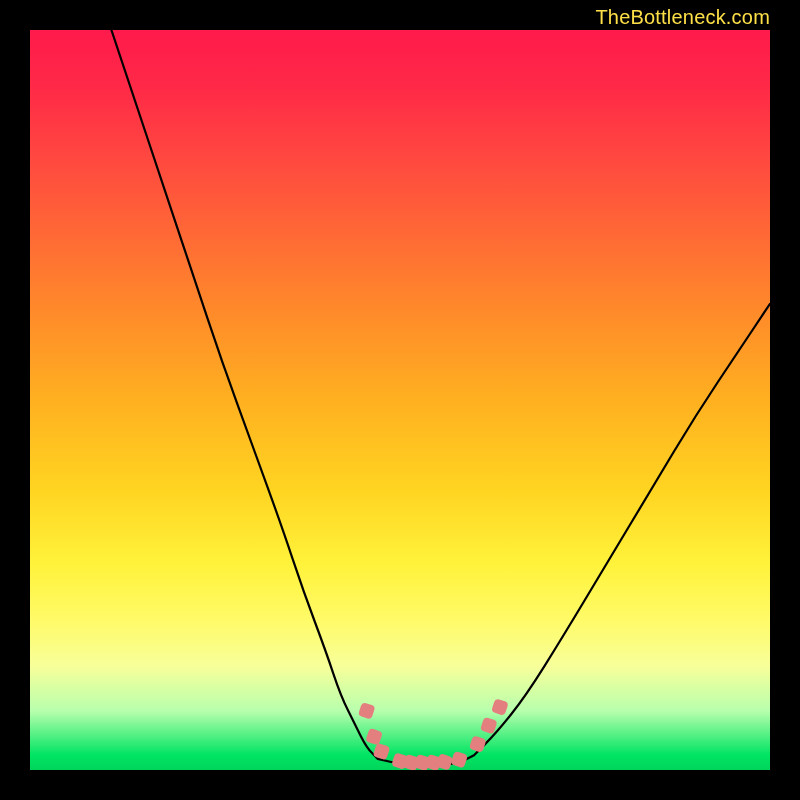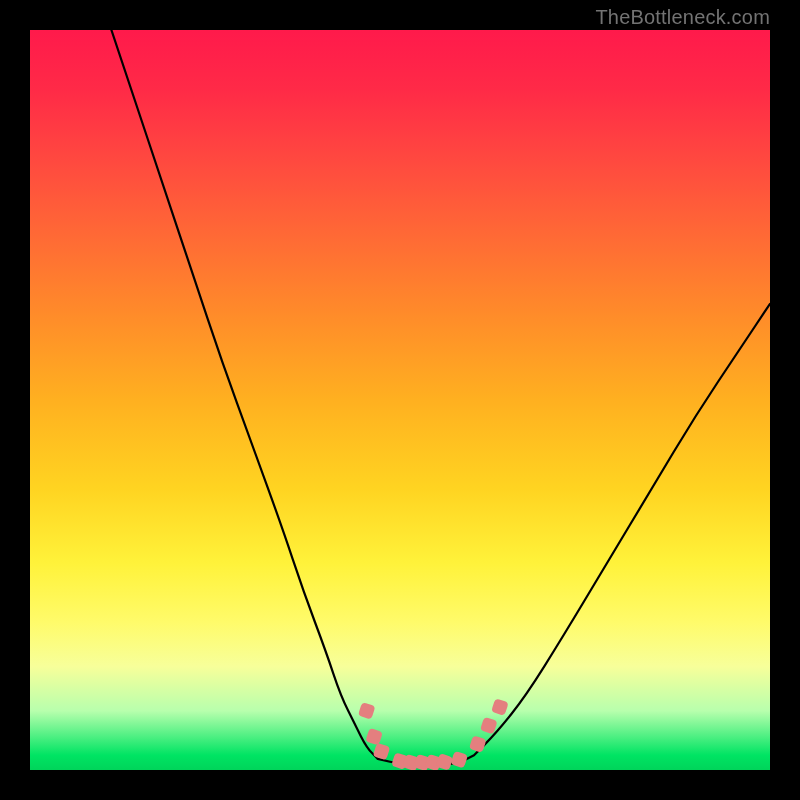--- a/index.html
+++ b/index.html
@@ -44,21 +44,21 @@
     position: absolute;
     left: 0;
     top: 0;
     width: 740px;
     height: 740px;
   }
   .attribution {
     position: absolute;
     right: 30px;
     top: 6px;
-    color: #737373;
+    color: #fde047;
     font-size: 20px;
     font-weight: 500;
     letter-spacing: 0.2px;
   }
   .marker {
     fill: #e47f7f;
     stroke: none;
   }
 </style>
 </head>

